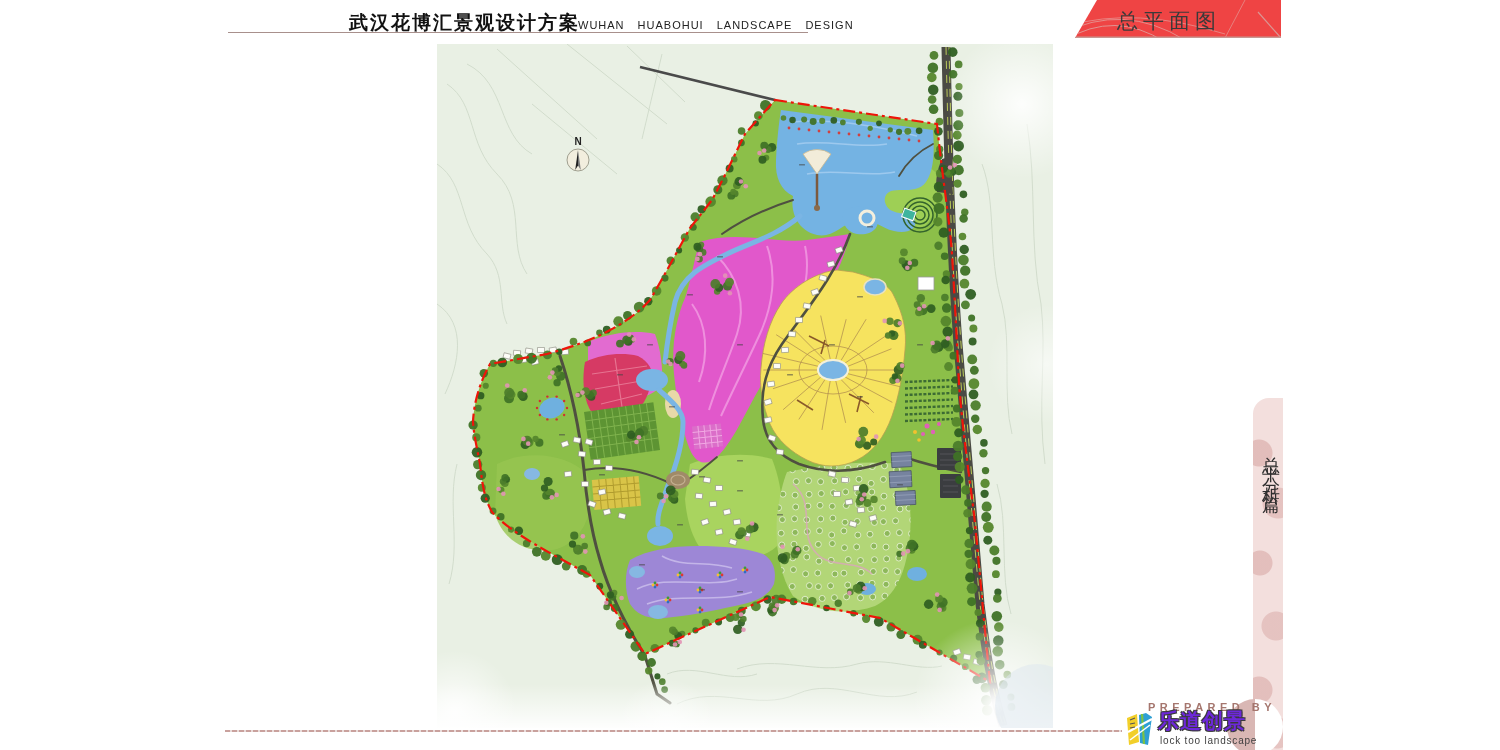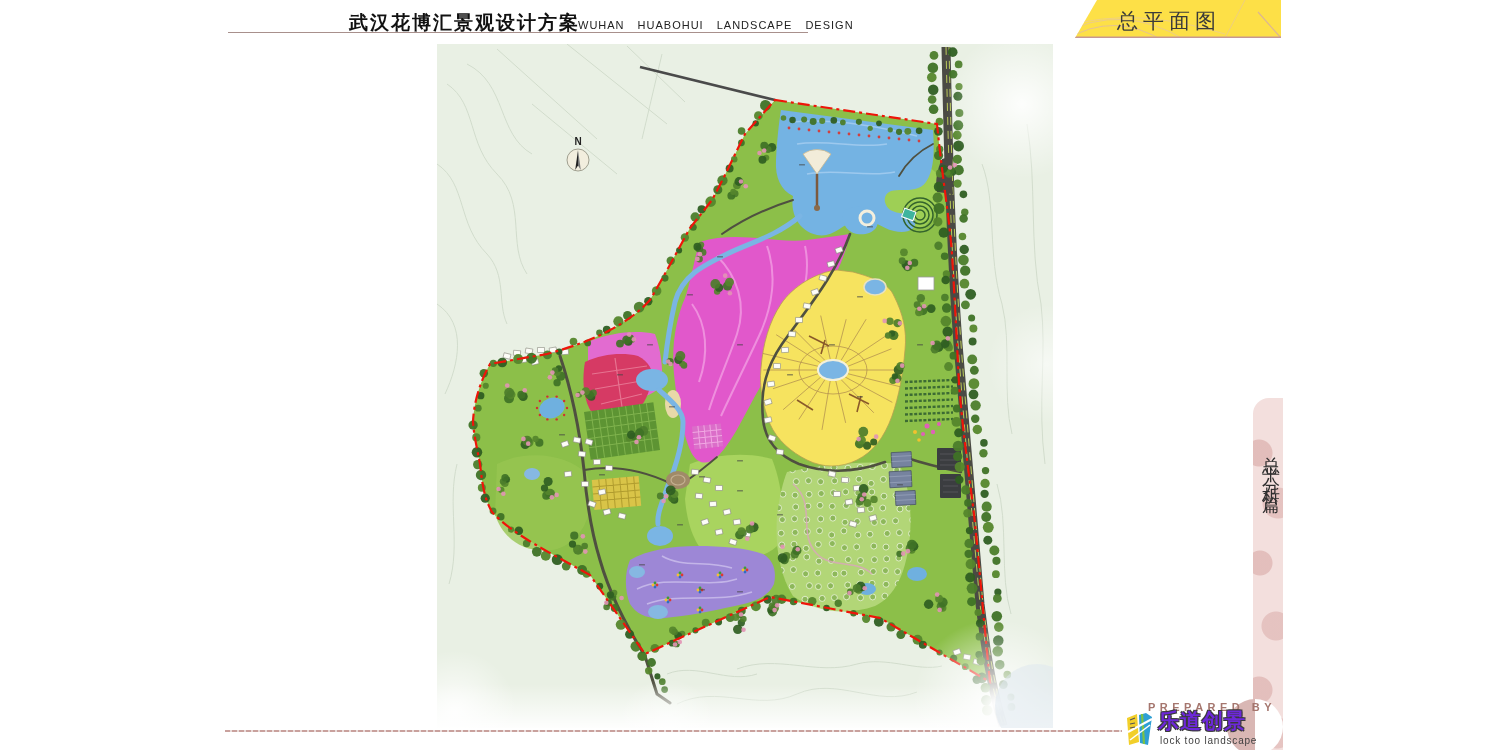--- a/index.html
+++ b/index.html
@@ -2,21 +2,21 @@
 <html><head>
 <meta charset="utf-8">
 <style>
   html,body{margin:0;padding:0;}
   body{width:1500px;height:750px;position:relative;background:#ffffff;overflow:hidden;
        font-family:"Liberation Sans","DejaVu Sans",sans-serif;}
   .abs{position:absolute;}
   .title-cn{left:349px;top:10px;font-size:19px;font-weight:bold;letter-spacing:2px;color:#111;text-align:center;}
   .title-en{left:578px;top:19px;font-size:11px;font-weight:normal;letter-spacing:1px;word-spacing:9px;color:#222;}
   .header-rule{left:228px;top:32px;width:580px;height:1px;background:#a8908c;}
-  .corner-banner{left:1075px;top:0;width:206px;height:38px;background:#fde047;
+  .corner-banner{left:1075px;top:0;width:206px;height:38px;background:#ef4444;
        clip-path:polygon(22px 0,100% 0,100% 100%,0 100%);}
   .banner-label{position:absolute;left:42px;top:7px;font-size:21px;letter-spacing:5px;color:#3a3a3a;font-weight:500;}
   .side-ribbon{left:1253px;top:398px;width:30px;height:352px;border-radius:16px 0 0 0;background-color:#f3dfdd;
      background-image:
        radial-gradient(circle 14px at 6px 55px, rgba(210,156,153,.50) 0 13px, transparent 14px),
        radial-gradient(circle 16px at 25px 105px, rgba(210,156,153,.42) 0 15px, transparent 16px),
        radial-gradient(circle 13px at 7px 165px, rgba(210,156,153,.48) 0 12px, transparent 13px),
        radial-gradient(circle 15px at 23px 228px, rgba(210,156,153,.42) 0 14px, transparent 15px),
        radial-gradient(circle 14px at 6px 292px, rgba(210,156,153,.48) 0 13px, transparent 14px),
        radial-gradient(circle 16px at 24px 335px, rgba(210,156,153,.40) 0 15px, transparent 16px);}

